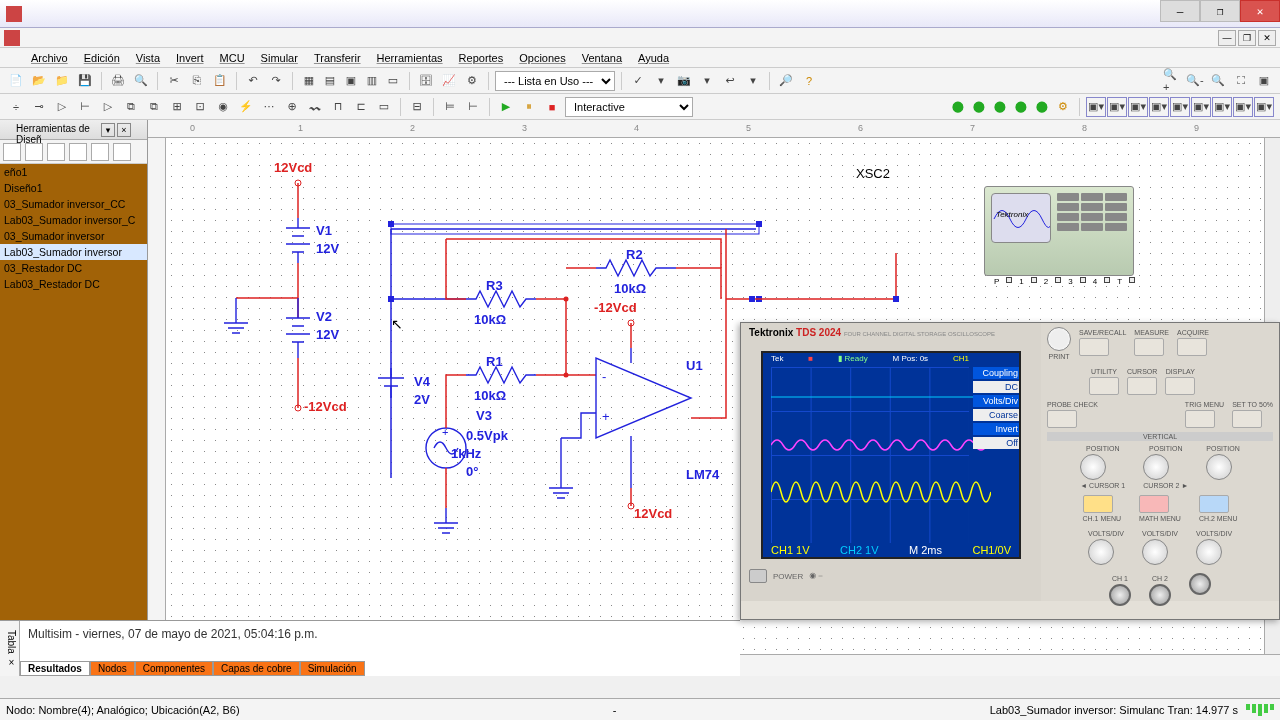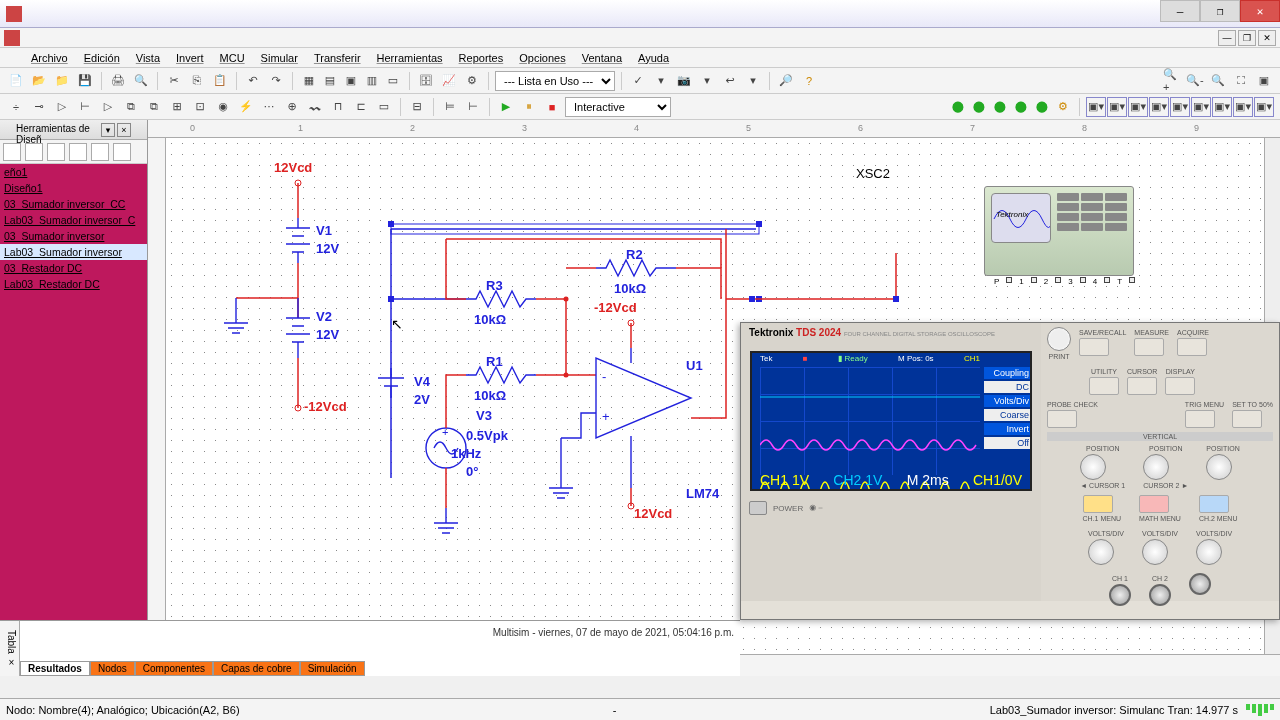--- a/index.html
+++ b/index.html
@@ -29,21 +29,21 @@
 .combo{height:20px;border:1px solid #aaa;background:#fff;font-size:11px;padding:0 4px;}
 .tgroup{display:flex;gap:1px;align-items:center;}
 
 
 .body{display:flex; height:556px;}
 .leftpanel{width:148px;border-right:1px solid #999;background:#f4f4f4;display:flex;flex-direction:column;}
 .lptitle{height:20px;background:linear-gradient(#eee,#ddd);border-bottom:1px solid #aaa;font-size:10px;padding:3px 16px;display:flex;justify-content:flex-start;}
 .lptitle .xb{width:14px;height:14px;border:1px solid #888;font-size:9px;text-align:center;line-height:12px;}
 .lptool{height:24px;display:flex;gap:4px;padding:3px;border-bottom:1px solid #ccc;}
 .lptool .ib{width:18px;height:18px;border:1px solid #aaa;background:#fff;}
-.lplist{flex:1;background:#be185d;overflow:hidden;text-decoration:underline;}
+.lplist{flex:1;background:#a16207;overflow:hidden;}
 .lplist div{padding:2px 4px;font-size:10.5px;white-space:nowrap;}
 .lplist div.sel{background:#d8e8ff;}
 .lpsb{height:16px;display:flex;}
 .lpsb .ar{width:16px;height:16px;border:1px solid #999;background:#eee;font-size:9px;text-align:center;}
 .lpsb .tk{flex:1;background:#eee;border-top:1px solid #999;border-bottom:1px solid #999;}
 .lptabs{height:20px;display:flex;border-top:1px solid #aaa;}
 .lptab{border:1px solid #999;border-top:none;padding:2px 5px;font-size:10px;background:#eee;}
 .lptab.act{background:#fff;}
 
 
@@ -78,47 +78,47 @@
 .sheettab .di{width:10px;height:10px;background:#faa;}
 
 
 .scopewin{position:absolute;right:0;top:322px;width:540px;height:298px;background:#e4e0d8;border:1px solid #777;box-shadow:-2px 2px 6px rgba(0,0,0,.3);}
 .scopewin .stitle{height:20px;background:linear-gradient(#fff,#dde8ff);text-align:center;line-height:20px;font-size:11px;border-bottom:1px solid #aaa;}
 .scopewin .sbody{display:flex;height:278px;}
 .scopewin .left{width:300px;background:#d8d4cc;display:flex;flex-direction:column;}
 .scopewin .brand{height:24px;padding:4px 8px;font-size:10px;}
 .scopewin .brand b{color:#000;}
 .scopewin .brand .m{color:#c22;font-weight:bold;text-align:center;}
-.scopewin .screen{margin:4px 9px;height:140px;background:#003399;border:2px solid #222;position:relative;overflow:hidden;}
+.scopewin .screen{margin:4px 20px;height:208px;background:#003399;border:2px solid #222;position:relative;overflow:hidden;}
 .scopewin .screen .gridl{position:absolute;inset:14px 50px 14px 8px;
   background-image:linear-gradient(#1448cc 1px,transparent 1px),linear-gradient(90deg,#1448cc 1px,transparent 1px);
   background-size:20% 25%,20% 25%;}
 .scopewin .screen .side{position:absolute;right:0;top:12px;width:46px;font-size:9px;text-align:right;color:#fff;}
 .scopewin .screen .side div{margin:2px 0;padding:1px;}
 .scopewin .screen .side .h{background:#0055dd;}
 .scopewin .screen .side .btn{background:#eee;color:#003399;}
 .scopewin .screen .top{position:absolute;top:1px;left:8px;right:50px;display:flex;justify-content:space-between;font-size:8px;color:#ff0;}
-.scopewin .screen .bot{position:absolute;bottom:1px;left:8px;right:8px;display:flex;justify-content:space-between;font-size:14px;}
+.scopewin .screen .bot{position:absolute;bottom:1px;left:8px;right:8px;display:flex;justify-content:space-between;font-size:11px;}
 .scopewin .sbtns{position:absolute;right:2px;top:38px;display:flex;flex-direction:column;gap:6px;}
 .scopewin .rb{width:18px;height:16px;background:#ddd;border:1px solid #888;border-radius:3px;box-shadow:inset 0 0 2px #fff;}
 .scopewin .power{height:26px;padding:4px 8px;display:flex;align-items:center;gap:6px;font-size:8px;color:#666;}
 .scopewin .power .pb{width:18px;height:14px;background:#ccc;border:1px solid #888;border-radius:2px;}
 .scopewin .right{flex:1;background:#dcd8d0;padding:4px 6px;font-size:7px;color:#555;position:relative;}
 .scopewin .right .row{display:flex;gap:8px;margin-bottom:4px;}
 .scopewin .right .sb{width:30px;height:18px;background:#e8e4dc;border:1px solid #aaa;border-radius:2px;}
 .scopewin .right .pb{width:24px;height:24px;border-radius:50%;background:#eee;border:1px solid #888;box-shadow:inset 0 0 3px #fff;}
 .scopewin .right .knob{width:26px;height:26px;border-radius:50%;background:radial-gradient(#fff,#ccc);border:1px solid #888;}
 .scopewin .right .sec{display:flex;gap:18px;justify-content:center;}
 .scopewin .right .lbl{text-align:center;font-size:7px;margin:2px 0;}
 .scopewin .right .bnc{width:22px;height:22px;border-radius:50%;background:radial-gradient(#eee,#999);border:2px solid #666;}
 
 
 .logarea{position:absolute;left:0;bottom:44px;right:540px;height:56px;background:#fff;border-top:1px solid #999;}
 .logarea .vtab{position:absolute;left:0;top:0;bottom:0;width:20px;background:#f4f4f4;border-right:1px solid #aaa;writing-mode:vertical-rl;text-align:center;font-size:10px;padding:2px;}
-.logarea .txt{padding:6px 6px 6px 28px;font-size:10px;color:#333;text-align:right;}
+.logarea .txt{padding:6px 6px 6px 28px;font-size:12px;color:#333;}
 .logtabs{position:absolute;left:20px;bottom:0;display:flex;}
 .logtab{border:1px solid #999;padding:1px 7px;font-size:10px;background:#f97316;}
 .logtab.act{background:#fff;font-weight:bold;}
 
 
 .statusbar{position:absolute;bottom:0;left:0;right:0;height:22px;background:#f4f4f4;border-top:1px solid #aaa;display:flex;align-items:center;font-size:11px;padding:0 6px;justify-content:space-between;}
 .statusbar .sig{display:flex;gap:2px;}
 .statusbar .sig div{width:4px;background:#4c4;}
 
 
@@ -227,21 +227,21 @@
   <div class="tbtn">▭</div>
   <div class="tsep"></div>
   <div class="tbtn">⊟</div>
   <div class="tsep"></div>
   <div class="tbtn">⊨</div>
   <div class="tbtn">⊢</div>
   <div class="tsep"></div>
   <div class="tbtn" style="color:#2a2">▶</div>
   <div class="tbtn" style="color:#c80">⏸</div>
   <div class="tbtn" style="color:#d22">■</div>
-  <select class="combo" style="width:106px">
+  <select class="combo" style="width:128px">
     <option>Interactive</option>
   </select>
   <div style="flex:1"></div>
   <div class="tgroup">
     <div class="tbtn" style="color:#2a2">⬤</div>
     <div class="tbtn" style="color:#2a2">⬤</div>
     <div class="tbtn" style="color:#2a2">⬤</div>
     <div class="tbtn" style="color:#2a2">⬤</div>
     <div class="tbtn" style="color:#2a2">⬤</div>
     <div class="tbtn" style="color:#c80">⚙</div>
@@ -334,21 +334,21 @@
       <div class="label" style="left:300px;top:290px">0.5Vpk</div>
       <div class="label" style="left:285px;top:308px">1kHz</div>
       <div class="label" style="left:300px;top:326px">0°</div>
       <div class="label" style="left:320px;top:140px">R3</div>
       <div class="label" style="left:308px;top:174px">10kΩ</div>
       <div class="label" style="left:320px;top:216px">R1</div>
       <div class="label" style="left:308px;top:250px">10kΩ</div>
       <div class="label" style="left:460px;top:109px">R2</div>
       <div class="label" style="left:448px;top:143px">10kΩ</div>
       <div class="label" style="left:520px;top:220px">U1</div>
-      <div class="label" style="left:520px;top:348px">LM74</div>
+      <div class="label" style="left:520px;top:329px">LM74</div>
       <div class="label" style="color:#000;font-weight:normal;left:690px;top:28px">XSC2</div>
 
       <svg width="100%" height="100%" style="position:absolute;left:0;top:0">
 
         <path class="netred" d="M132 45 L132 80"></path>
         <circle cx="132" cy="45" r="3" fill="none" stroke="#d22"></circle>
         <path class="netred" d="M132 125 L132 160"></path>
         <path class="netred" d="M132 160 L70 160 M132 160 L132 180"></path>
         <path class="netred" d="M132 220 L132 270"></path>
         <circle cx="132" cy="270" r="3" fill="none" stroke="#d22"></circle>

